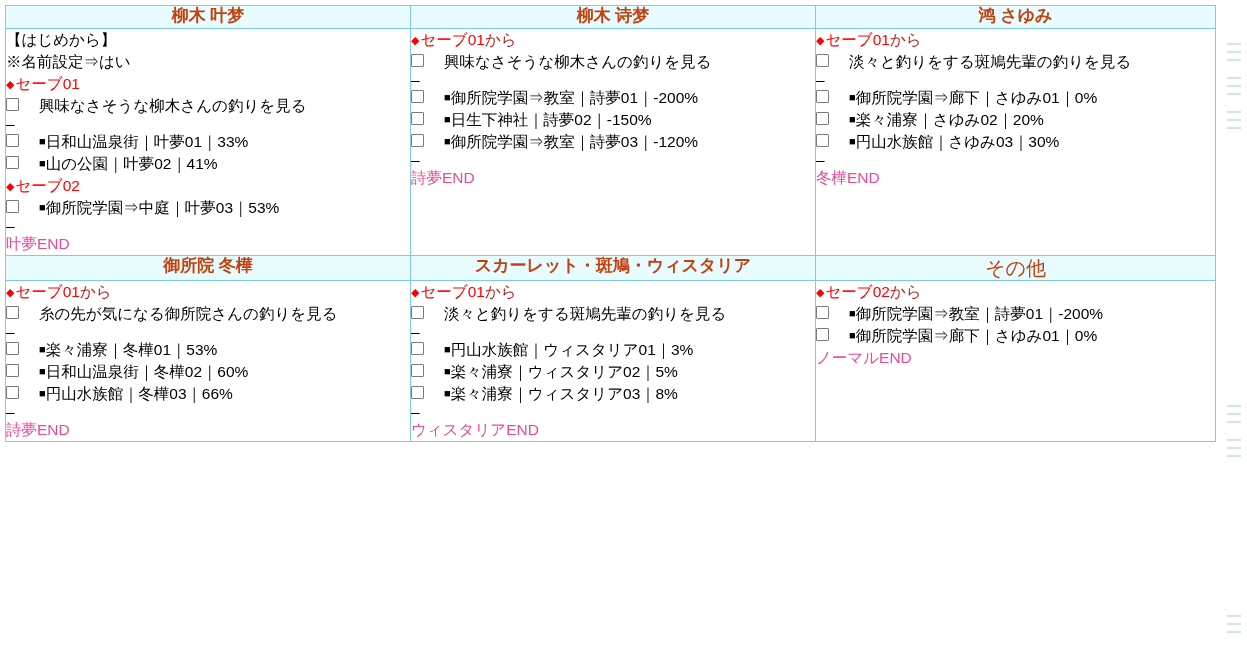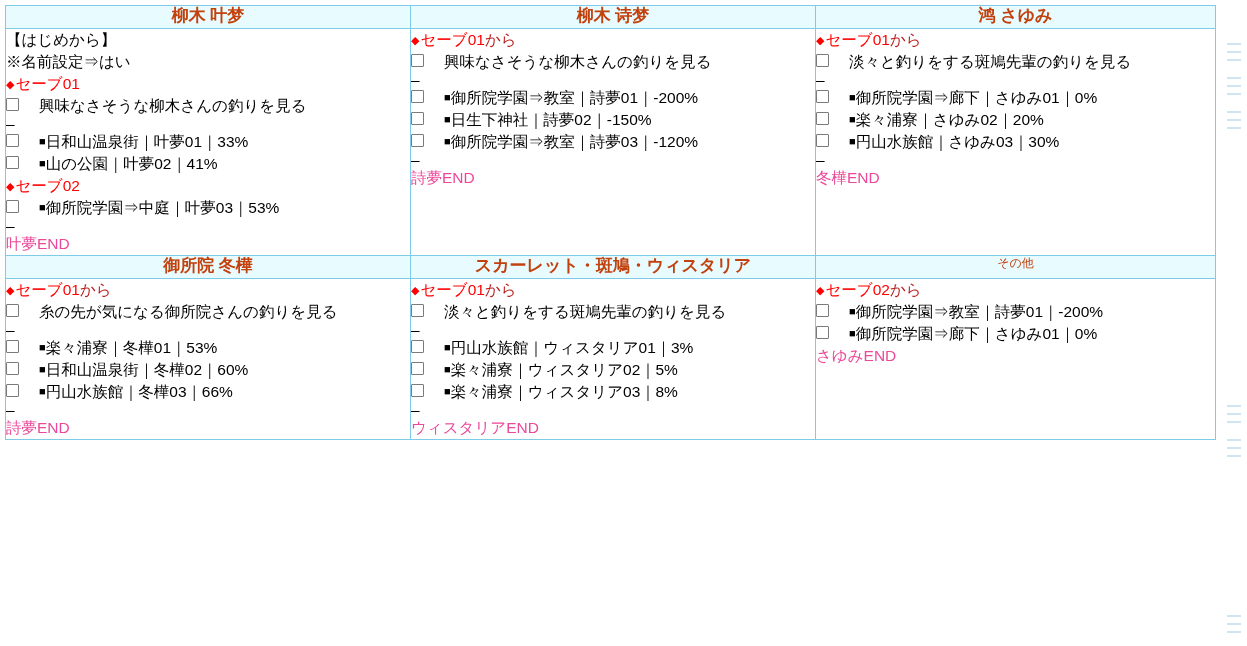--- a/index.html
+++ b/index.html
@@ -35,21 +35,21 @@
     text-align: center;
     font-size: 17px;
     font-weight: bold;
     color: #c2410c;
     padding: 4px 2px 5px 2px;
     line-height: 1.2;
     height: 22px;
   }
   th.hdr.plain {
     font-weight: normal;
-    font-size: 12px;
+    font-size: 20px;
   }
   td.cell {
     background: #ffffff;
     padding: 5px 6px 6px 6px;
     font-size: 15.5px;
     line-height: 1.42;
     color: #000000;
     margin-top: 12px;
   }
   .col1 { width: 404px; }
@@ -272,21 +272,21 @@
         <div class="cellbody">
               <span class="line save"><span class="dia">◆</span>セーブ02<span class="kara">から</span></span>
               <div class="check">
                 <span class="box"></span>
                 <span class="txt"><span class="sq">■</span>御所院学園⇒教室｜詩夢01｜-200%</span>
               </div>
               <div class="check">
                 <span class="box"></span>
                 <span class="txt"><span class="sq">■</span>御所院学園⇒廊下｜さゆみ01｜0%</span>
               </div>
-              <span class="line end">さゆみEND</span>
+              <span class="line end">ノーマルEND</span>
             </div>
       </td>
     </tr>
   </tbody>
     </table>
 
   <div class="right-marks">
     <i style="top:38px"></i>
       <i style="top:46px"></i>
       <i style="top:54px"></i>

